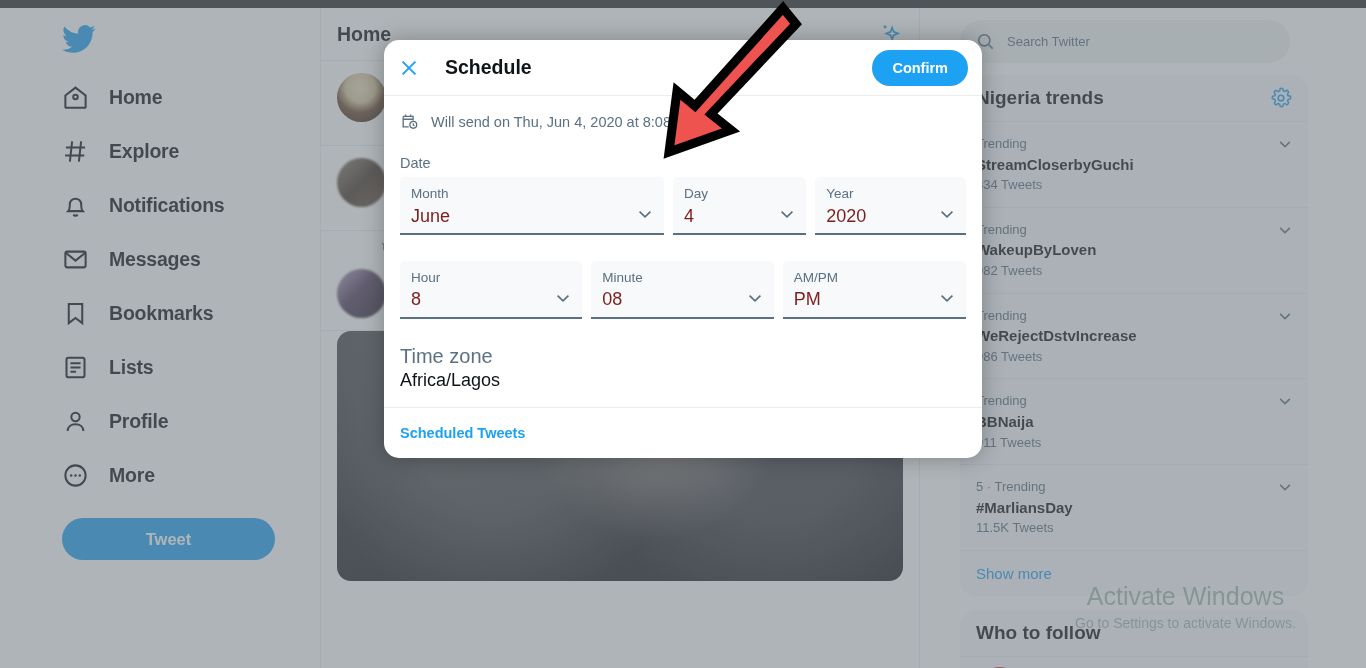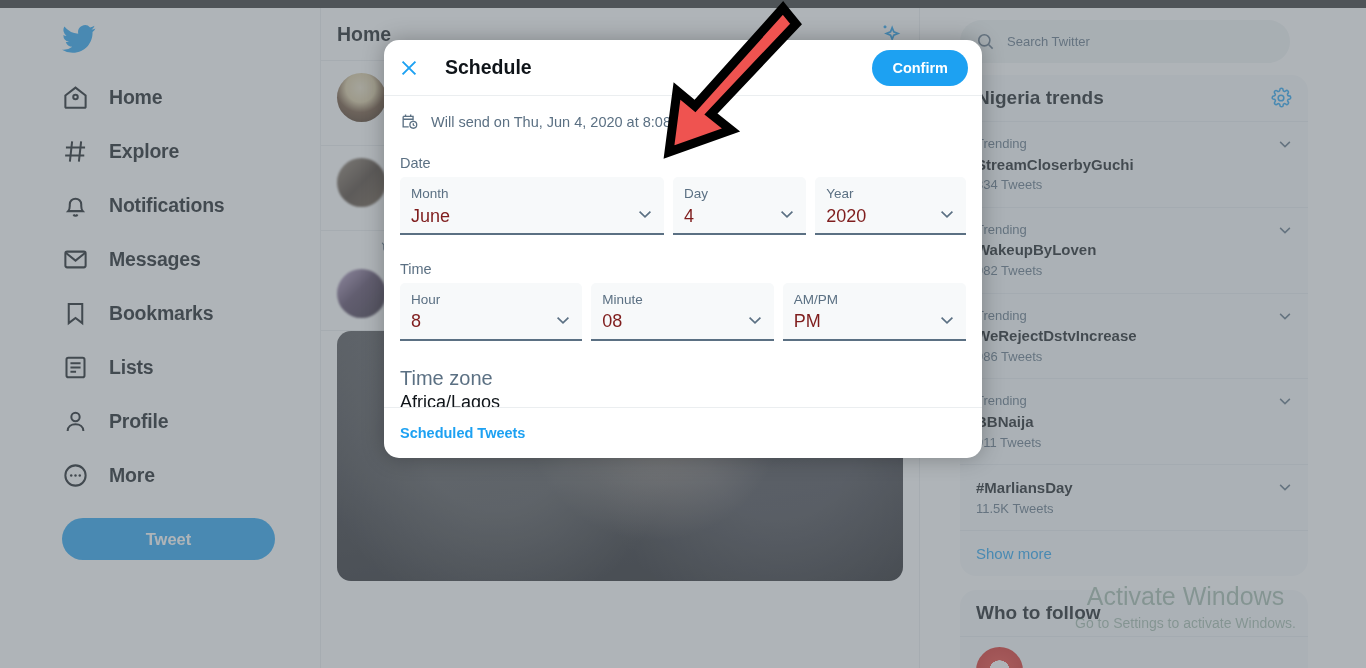--- a/index.html
+++ b/index.html
@@ -439,20 +439,21 @@
         <div class="trend-name">BBNaija</div>
         <div class="trend-count">911 Tweets</div>
         <span class="trend-chevron">
           <svg viewBox="0 0 24 24" fill="none" stroke="currentColor" stroke-width="2">
               <path d="M5.5 9.2 12 15.5l6.5-6.3"></path>
             </svg>
         </span>
       </div>
 
       <div class="trend-item">
+        <div class="trend-meta">5 · Trending</div>
         <div class="trend-name">#MarliansDay</div>
         <div class="trend-count">11.5K Tweets</div>
         <span class="trend-chevron">
           <svg viewBox="0 0 24 24" fill="none" stroke="currentColor" stroke-width="2">
               <path d="M5.5 9.2 12 15.5l6.5-6.3"></path>
             </svg>
         </span>
       </div>
 
       <a class="panel-link">Show more</a>
@@ -525,21 +526,20 @@
         <div class="field-label">Year</div>
         <div class="field-value">2020</div>
         <span class="field-chevron">
           <svg viewBox="0 0 24 24" fill="none" stroke="currentColor" stroke-width="2">
               <path d="M5.5 9.2 12 15.5l6.5-6.3"></path>
             </svg>
         </span>
       </div>
     </div>
 
-    <div class="group-label">Time</div>
     <div class="field-row">
       <div class="field" style="width:185px">
         <div class="field-label">Hour</div>
         <div class="field-value">8</div>
         <span class="field-chevron">
           <svg viewBox="0 0 24 24" fill="none" stroke="currentColor" stroke-width="2">
               <path d="M5.5 9.2 12 15.5l6.5-6.3"></path>
             </svg>
         </span>
       </div>

